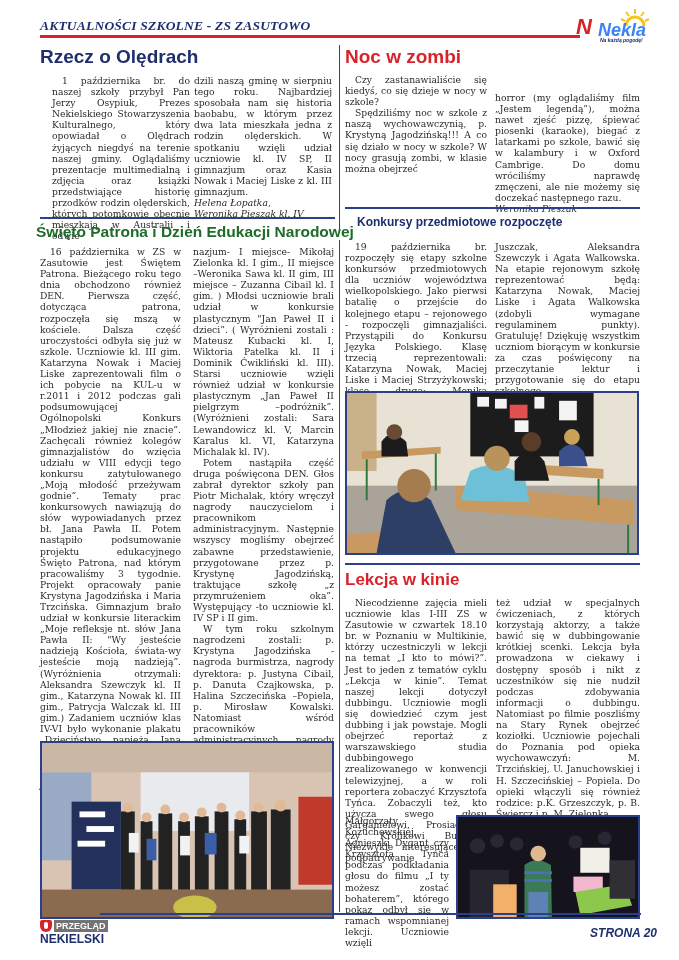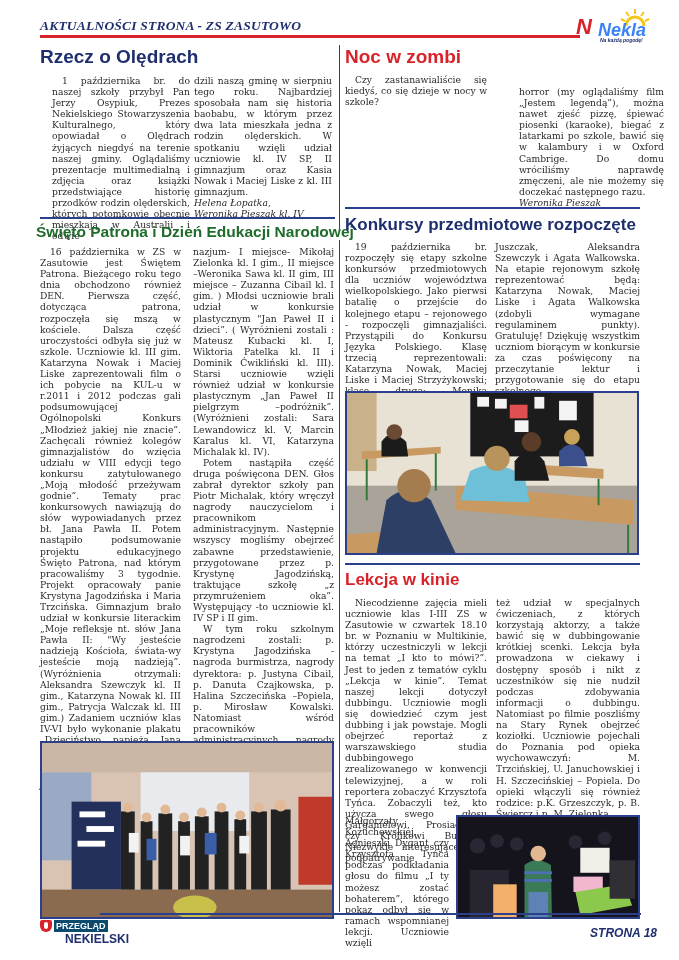--- a/index.html
+++ b/index.html
@@ -19,28 +19,28 @@
   .t-red{color:#d8232a;}
   .t-green{color:#1e6b2a;}
   .col{font-size:9.2px;line-height:11.1px;text-align:justify;hyphens:auto;}
   .col p{margin:0;text-indent:10px;}
   .sig{font-style:italic;text-indent:0 !important;}
   .photo{border:2px solid #2b3f8a;box-sizing:border-box;overflow:hidden;}
   .footer-logo{left:40px;top:920px;}
   .fl-top{display:flex;align-items:center;gap:2px;}
   .fl-shield{width:12px;height:12px;background:#d8232a;border-radius:2px 2px 6px 6px;position:relative;}
   .fl-shield::after{content:"";position:absolute;left:4px;top:2px;width:4px;height:7px;background:#fff;border-radius:2px;}
-  .fl-box{background:#0c4a6e;color:#fff;font-family:"Liberation Sans",sans-serif;font-weight:bold;font-size:9px;padding:0 2px;line-height:12px;}
-  .fl-bottom{font-family:"Liberation Sans",sans-serif;font-weight:bold;font-size:12px;color:#1f2f6e;line-height:12px;margin-top:1px;margin-left:25px;}
+  .fl-box{background:#737373;color:#fff;font-family:"Liberation Sans",sans-serif;font-weight:bold;font-size:9px;padding:0 2px;line-height:12px;}
+  .fl-bottom{font-family:"Liberation Sans",sans-serif;font-weight:bold;font-size:12px;color:#1f2f6e;line-height:12px;margin-top:1px;}
   .page-num{right:22px;top:926px;font-family:"Liberation Sans",sans-serif;font-style:italic;font-weight:bold;color:#1f2f6e;font-size:12px;}
 </style>
 </head>
 <body>
 
-<div class="abs sec-label">AKTUALNOŚCI STRONA - ZS ZASUTOWO</div>
+<div class="abs sec-label">AKTUALNOŚCI SZKOLNE - ZS ZASUTOWO</div>
 <div class="abs red-rule"></div>
 <div class="abs logo">
   <svg class="sun" viewBox="0 0 30 20">
     <path d="M6 18 A9 9 0 0 1 24 18" fill="none" stroke="#f5c518" stroke-width="3"></path>
     <g stroke="#f5c518" stroke-width="2">
       <line x1="15" y1="1" x2="15" y2="6"></line>
         <line x1="6" y1="4" x2="9" y2="8"></line>
         <line x1="24" y1="4" x2="21" y2="8"></line>
       <line x1="1" y1="11" x2="5" y2="13"></line>
         <line x1="29" y1="11" x2="25" y2="13"></line>
@@ -61,22 +61,23 @@
 <div class="abs col" style="left:194px;top:75px;width:138px;">
   <p style="text-indent:0">dzili naszą gminę w sierpniu tego roku. Najbardziej sposobała nam się historia baobabu, w którym przez dwa lata mieszkała jedna z rodzin olęderskich. W spotkaniu wzięli udział uczniowie kl. IV SP, II gimnazjum oraz Kasia Nowak i Maciej Liske z kl. III gimnazjum.</p>
   <p class="sig">Helena Łopatka,</p>
   <p class="sig">Weronika Pieszak kl. IV</p>
 </div>
 <div class="abs hline" style="left:40px;top:217px;width:295px;"></div>
 
 <h2 class="abs t-red" style="left:345px;top:46px;width:295px;font-size:19px;">Noc w zombi</h2>
 <div class="abs col" style="left:345px;top:74px;width:142px;">
   <p>Czy zastanawialiście się kiedyś, co się dzieje w nocy w szkole?</p>
-</div>
-<div class="abs col" style="left:495px;top:86px;width:145px;margin-left:24px;">
+  <p>Spędziliśmy noc w szkole z naszą wychowawczynią, p. Krystyną Jagodzińską!!! A co się działo w nocy w szkole? W nocy grasują zombi, w klasie można obejrzeć</p>
+</div>
+<div class="abs col" style="left:495px;top:92px;width:145px;">
   <p style="text-indent:0">horror (my oglądaliśmy film „Jestem legendą”), można nawet zjeść pizzę, śpiewać piosenki (karaoke), biegać z latarkami po szkole, bawić się w kalambury i w Oxford Cambrige. Do domu wróciliśmy naprawdę zmęczeni, ale nie możemy się doczekać następnego razu.</p>
   <p class="sig">Weronika Pieszak</p>
 </div>
 <div class="abs hline" style="left:345px;top:207px;width:295px;"></div>
 
 <h2 class="abs t-green" style="left:36px;top:223px;width:300px;font-size:15.5px;white-space:nowrap;">Święto Patrona i Dzień Edukacji Narodowej</h2>
 <div class="abs col" style="left:40px;top:246px;width:141px;">
   <p>16 października w ZS w Zasutowie jest Świętem Patrona. Bieżącego roku tego dnia obchodzono również DEN. Pierwsza część, dotycząca patrona, rozpoczęła się mszą w kościele. Dalsza część uroczystości odbyła się już w szkole. Uczniowie kl. III gim. Katarzyna Nowak i Maciej Liske zaprezentowali film o ich pobycie na KUL-u w r.2011 i 2012 podczas gali podsumowującej Ogólnopolski Konkurs „Młodzież jakiej nie znacie”. Zachęcali również kolegów gimnazjalistów do wzięcia udziału w VIII edycji tego konkursu zatytułowanego „Moją młodość przeżywam godnie”. Tematy prac konkursowych nawiązują do słów wypowiadanych przez bł. Jana Pawła II. Potem nastąpiło podsumowanie projektu edukacyjnego Święto Patrona, nad którym pracowaliśmy 3 tygodnie. Projekt opracowały panie Krystyna Jagodzińska i Maria Trzcińska. Gimnazjum brało udział w konkursie literackim „Moje refleksje nt. słów Jana Pawła II: "Wy jesteście nadzieją Kościoła, świata-wy jesteście moją nadzieją”. (Wyróżnienia otrzymali: Aleksandra Szewczyk kl. II gim., Katarzyna Nowak kl. III gim., Patrycja Walczak kl. III gim.) Zadaniem uczniów klas IV-VI było wykonanie plakatu „Dzieciństwo papieża Jana Pawła II”. Dla gimnazjum i szkoły podstawowej odbył się również Konkurs wiedzy o Janie Pawle II. (Nagrody otrzymali : SP I miejsce –Marta Jerzak kl. VI, II miejsce – Marcin Karalus kl. VI, III miejsce- Jagoda Jóźwiak, gim-</p>
 </div>
 <div class="abs col" style="left:193px;top:246px;width:141px;">
@@ -126,21 +127,21 @@
         <circle cx="162" cy="71" r="5"></circle>
         <circle cx="182" cy="66" r="5"></circle>
         <circle cx="201" cy="74" r="5"></circle>
         <circle cx="220" cy="66" r="5"></circle>
         <circle cx="242" cy="64" r="6"></circle>
       </g>
     <ellipse cx="155" cy="168" rx="22" ry="12" fill="#c9c04a"></ellipse>
   </svg>
 </div>
 
-<h2 class="abs t-blue" style="left:345px;top:215px;width:295px;font-size:17px;">Konkursy przedmiotowe rozpoczęte</h2>
+<h2 class="abs t-blue" style="left:357px;top:215px;width:295px;font-size:12px;">Konkursy przedmiotowe rozpoczęte</h2>
 <div class="abs col" style="left:345px;top:241px;width:142px;">
   <p>19 października br. rozpoczęły się etapy szkolne konkursów przedmiotowych dla uczniów województwa wielkopolskiego. Jako pierwsi batalię o przejście do kolejnego etapu – rejonowego - rozpoczęli gimnazjaliści. Przystąpili do Konkursu Języka Polskiego. Klasę trzecią reprezentowali: Katarzyna Nowak, Maciej Liske i Maciej Strzyżykowski; klasę drugą: Monika Adamska, Bartosz</p>
 </div>
 <div class="abs col" style="left:495px;top:241px;width:145px;">
   <p style="text-indent:0">Juszczak, Aleksandra Szewczyk i Agata Walkowska. Na etapie rejonowym szkołę reprezentować będą: Katarzyna Nowak, Maciej Liske i Agata Walkowska (zdobyli wymagane regulaminem punkty). Gratuluję! Dziękuję wszystkim uczniom biorącym w konkursie za czas poświęcony na przeczytanie lektur i przygotowanie się do etapu szkolnego.</p>
   <p class="sig">K.J.</p>
 </div>
 <div class="abs photo" style="left:345px;top:391px;width:294px;height:164px;" title="Students writing a test in a classroom">
   <svg width="100%" height="100%" viewBox="0 0 294 164" preserveAspectRatio="none">
     <rect width="294" height="164" fill="#e8e2d4"></rect>
@@ -217,13 +218,13 @@
 </div>
 
 <div class="abs hline" style="left:100px;top:913px;width:541px;"></div>
 <div class="abs footer-logo">
   <div class="fl-top">
     <span class="fl-shield"></span>
     <span class="fl-box">PRZEGLĄD</span>
   </div>
   <div class="fl-bottom">NEKIELSKI</div>
 </div>
-<div class="abs page-num">STRONA 18</div>
+<div class="abs page-num">STRONA 20</div>
 
 </body></html>

